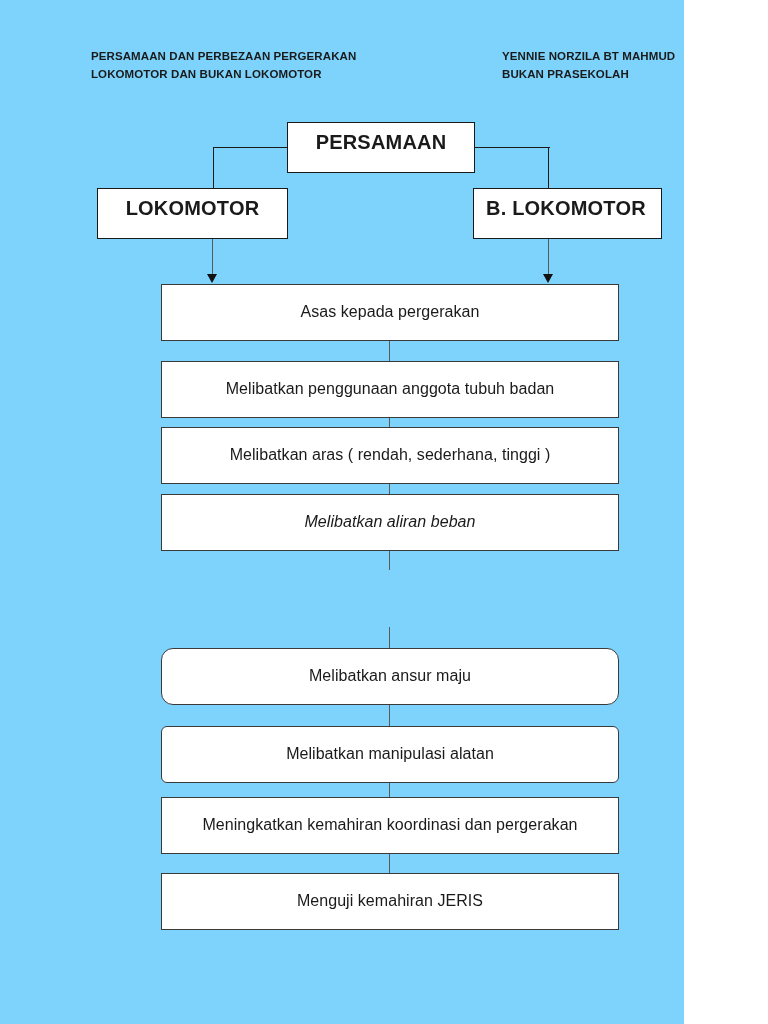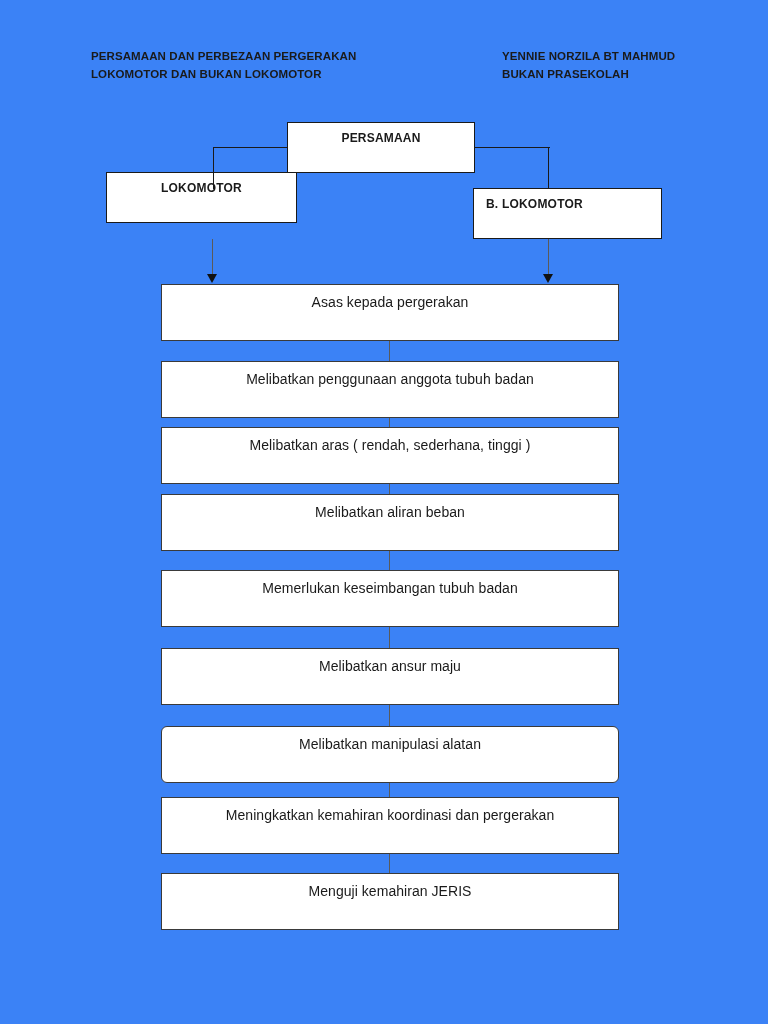--- a/index.html
+++ b/index.html
@@ -7,23 +7,23 @@
     margin: 0;
     padding: 0;
     background: #ffffff;
   }
   body {
     font-family: "Liberation Sans", sans-serif;
     color: #222222;
   }
   #page {
     position: relative;
-    width: 768px;
+    width: 684px;
     height: 1024px;
-    background: #3b82f6;
+    background: #7dd3fc;
     overflow: hidden;
   }
 
   
   .header-col {
     position: absolute;
     font-family: "Liberation Sans", sans-serif;
     font-size: 11.5px;
     font-weight: bold;
     line-height: 18px;
@@ -47,44 +47,44 @@
     left: 0;
     right: 0;
     text-align: center;
     font-family: "Liberation Sans", sans-serif;
     color: #1a1a1a;
   }
 
   
   .node-top .node-label {
     top: 8px;
-    font-size: 12px;
+    font-size: 20px;
     font-weight: bold;
     letter-spacing: 0.2px;
   }
   .node-top.align-left .node-label {
     text-align: left;
     left: 12px;
     right: auto;
   }
 
   #box-persamaan    { left: 287px; top: 122px; width: 188px; height: 51px; }
-  #box-lokomotor    { left: 97px;  top: 172px; width: 191px; height: 51px; margin-left: 9px; }
+  #box-lokomotor    { left: 97px;  top: 188px; width: 191px; height: 51px; }
   #box-b-lokomotor  { left: 473px; top: 188px; width: 189px; height: 51px; }
 
   
   .node-body {
     left: 161px;
     width: 458px;
     height: 57px;
     border: 1.2px solid #3a3a3a;
   }
   .node-body .node-label {
-    top: 9px;
-    font-size: 14px;
+    top: 18px;
+    font-size: 16px;
     font-weight: normal;
     letter-spacing: 0.05px;
   }
 
   
   .conn {
     position: absolute;
     background: #1a1a1a;
   }
   .conn-h { height: 1.4px; }
@@ -147,31 +147,28 @@
   <div class="node node-body" style="top:361px;">
     <span class="node-label">Melibatkan penggunaan anggota tubuh badan</span>
   </div>
   <div class="conn conn-v conn-thin" style="left:389px; top:418px; height:10px;"></div>
 
   <div class="node node-body" style="top:427px;">
     <span class="node-label">Melibatkan aras ( rendah, sederhana, tinggi )</span>
   </div>
   <div class="conn conn-v conn-thin" style="left:389px; top:484px; height:11px;"></div>
 
-  <div class="node node-body" style="top:494px;">
+  <div class="node node-body" style="top:494px;font-style:italic;">
     <span class="node-label">Melibatkan aliran beban</span>
   </div>
   <div class="conn conn-v conn-thin" style="left:389px; top:551px; height:19px;"></div>
 
-  <div class="node node-body" style="top:570px;">
-    <span class="node-label">Memerlukan keseimbangan tubuh badan</span>
-  </div>
   <div class="conn conn-v conn-thin" style="left:389px; top:627px; height:21px;"></div>
 
-  <div class="node node-body" style="top:648px;">
+  <div class="node node-body" style="top:648px;border-radius:12px;">
     <span class="node-label">Melibatkan ansur maju</span>
   </div>
   <div class="conn conn-v conn-thin" style="left:389px; top:705px; height:21px;"></div>
 
   <div class="node node-body" style="top:726px;border-radius:6px;">
     <span class="node-label">Melibatkan manipulasi alatan</span>
   </div>
   <div class="conn conn-v conn-thin" style="left:389px; top:783px; height:14px;"></div>
 
   <div class="node node-body" style="top:797px;padding-left:21px;">

